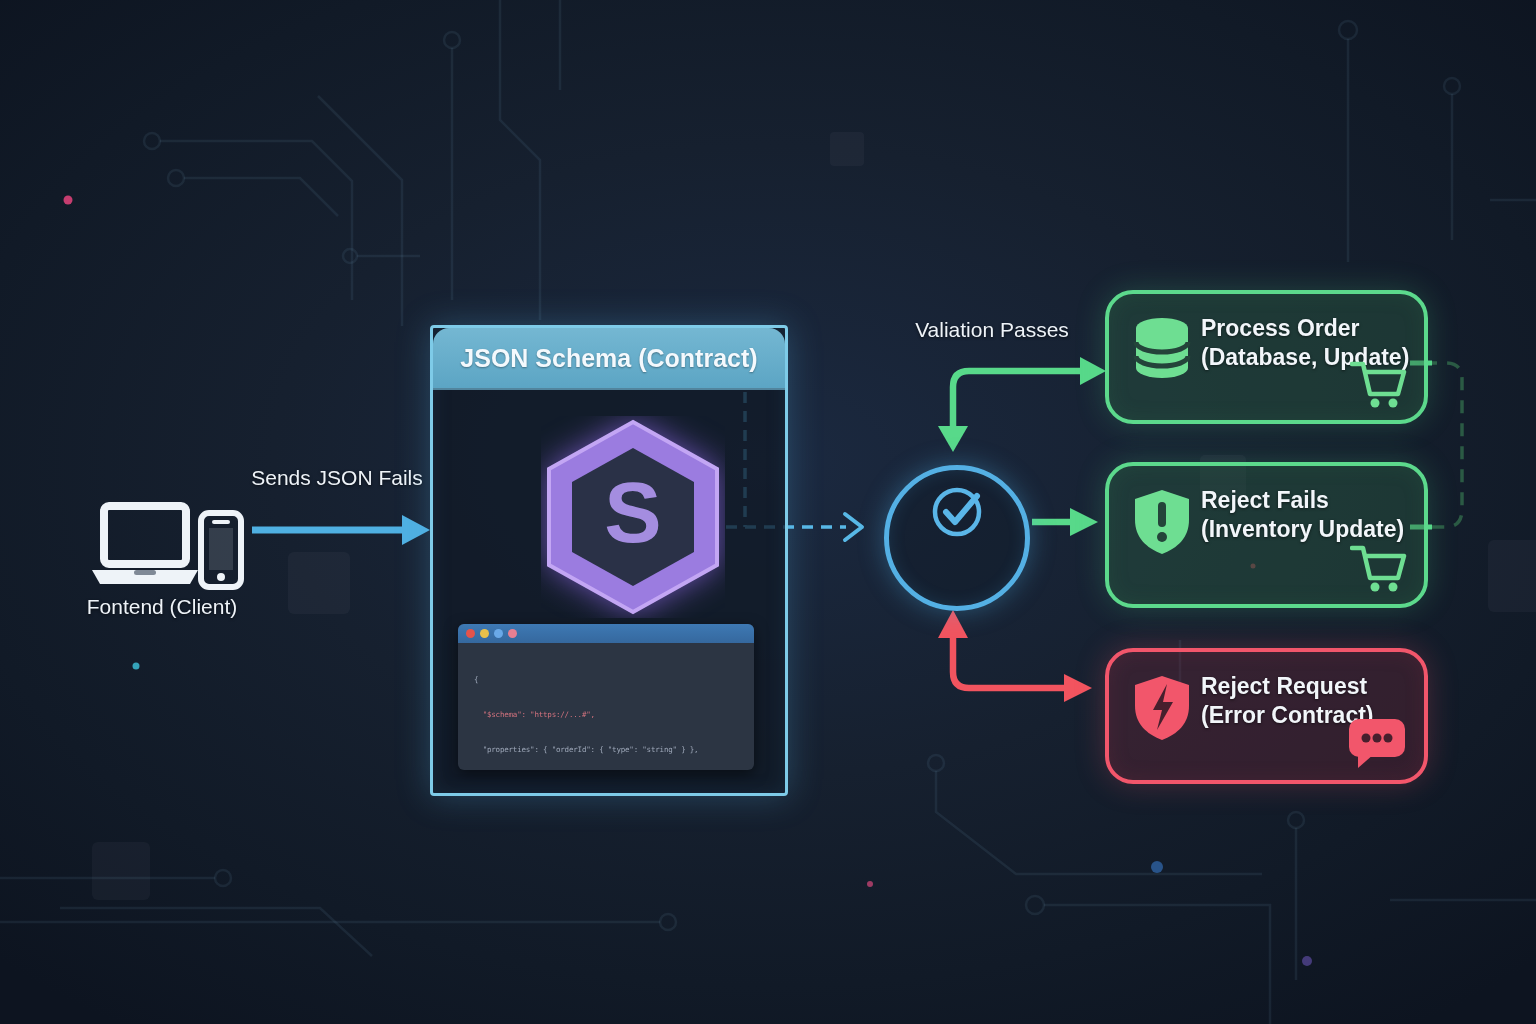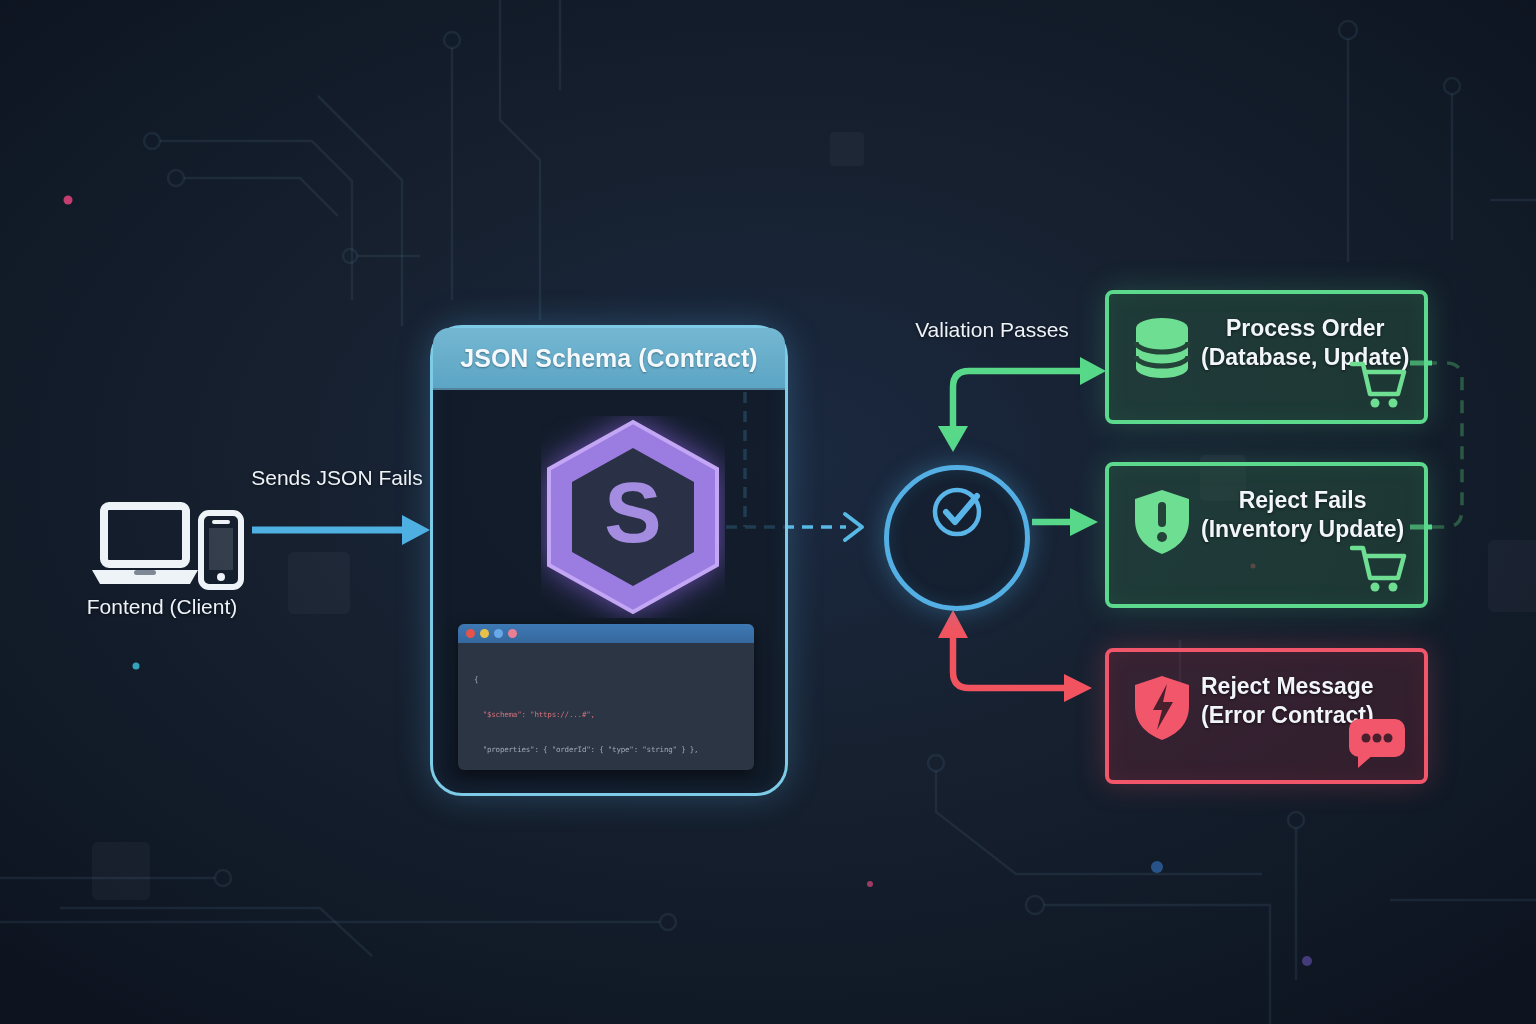--- a/index.html
+++ b/index.html
@@ -12,21 +12,21 @@
   svg{display:block}
   .abs{position:absolute;}
   .label{
     position:absolute;transform:translateX(-50%);
     font-weight:400;font-size:21px;color:#eef3f8;white-space:nowrap;
     text-shadow:0 1px 3px rgba(0,0,0,.6);
   }
   
   #schema-card{
     position:absolute;left:430px;top:325px;width:352px;height:465px;
-    border:3px solid #7ecbe8;border-radius:32px;
+    border:3px solid #7ecbe8;border-radius:4px;
     background:rgba(17,26,38,.78);
     box-shadow:0 0 34px rgba(90,180,230,.28), inset 0 0 18px rgba(40,80,110,.25);
   }
   #schema-card .card-header{
     height:60px;border-radius:16px 16px 0 0;
     background:linear-gradient(180deg,#74b7d2 0%,#5ca5c4 100%);
     display:flex;align-items:center;justify-content:center;
     border-bottom:2px solid rgba(20,40,60,.35);
   }
   #schema-card .card-header span{font-size:25px;font-weight:700;color:#f4f9fd;text-shadow:0 1px 2px rgba(0,0,0,.35);}
@@ -56,21 +56,21 @@
     box-shadow:0 0 26px rgba(80,180,235,.35), inset 0 0 16px rgba(60,140,190,.2);
   }
   #validator .v-label{
     position:absolute;left:0;right:0;top:74px;text-align:center;
     font-size:19px;font-weight:700;line-height:1.35;color:#eef3f8;
     text-shadow:0 1px 2px rgba(0,0,0,.5);
   }
   #check-icon{position:absolute;left:42px;top:14px;}
   
   .outcome{
-    position:absolute;left:1105px;width:315px;border-radius:8px;text-align:center;
+    position:absolute;left:1105px;width:315px;border-radius:28px;
   }
   .outcome.green{
     border:4px solid #5cd98c;background:rgba(44,92,66,.42);
     box-shadow:0 0 30px rgba(80,215,135,.22), inset 0 0 20px rgba(50,120,80,.18);
   }
   .outcome.red{
     border:4px solid #f2566b;background:rgba(120,40,60,.32);
     box-shadow:0 0 30px rgba(240,85,105,.25), inset 0 0 20px rgba(150,50,70,.18);
   }
   #box-process{top:290px;height:126px;}
@@ -267,21 +267,21 @@
       <circle cx="43" cy="45" r="4.5" fill="#6ede92"></circle>
     </svg>
   </div>
 
   <div id="box-reject" class="outcome red">
     <svg class="o-icon" width="62" height="68" viewBox="0 0 62 68">
       <path d="M31 2 L58 11 V 32 C58 49 47 60 31 66 C15 60 4 49 4 32 V 11 Z" fill="#f2566b"></path>
       <polygon points="36,10 22,36 31,36 26,56 42,28 32,28" fill="#471f2d"></polygon>
     </svg>
     <div class="o-text">
-      <div>Reject Message</div>
+      <div>Reject Request</div>
       <div>(Error Contract)</div>
     </div>
     <svg class="o-corner" width="62" height="54" viewBox="0 0 62 54">
       <rect x="3" y="3" width="56" height="38" rx="10" fill="#f2566b"></rect>
       <polygon points="12,38 12,52 28,38" fill="#f2566b"></polygon>
       <circle cx="20" cy="22" r="4.5" fill="#471f2d"></circle>
       <circle cx="31" cy="22" r="4.5" fill="#471f2d"></circle>
       <circle cx="42" cy="22" r="4.5" fill="#471f2d"></circle>
     </svg>
   </div>

